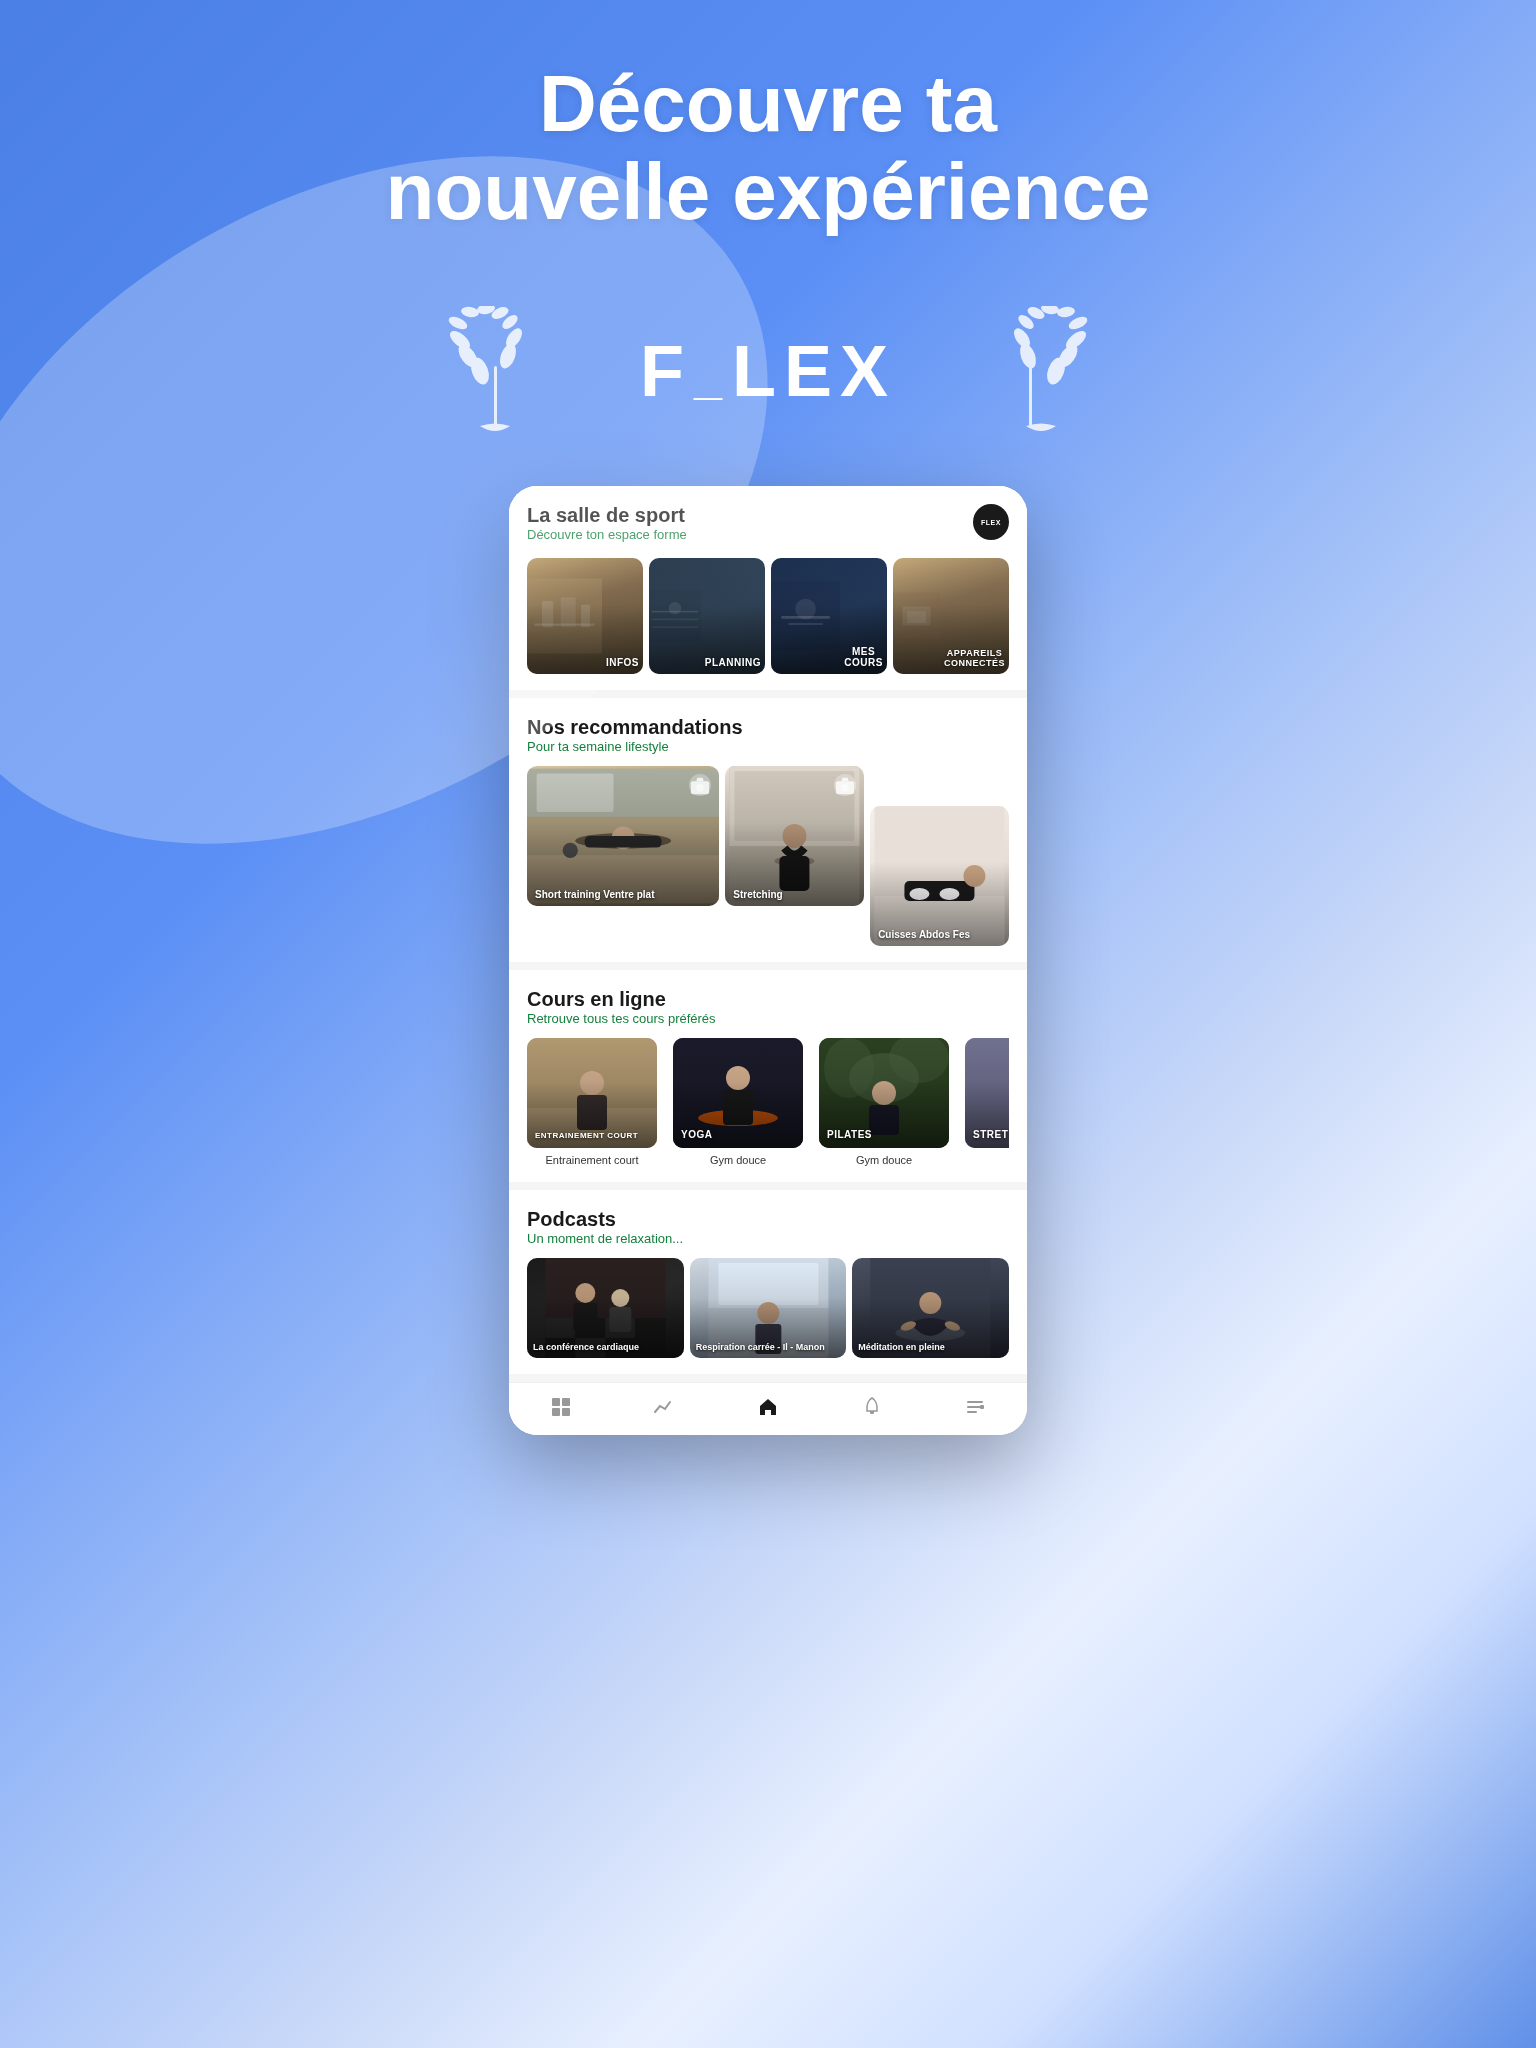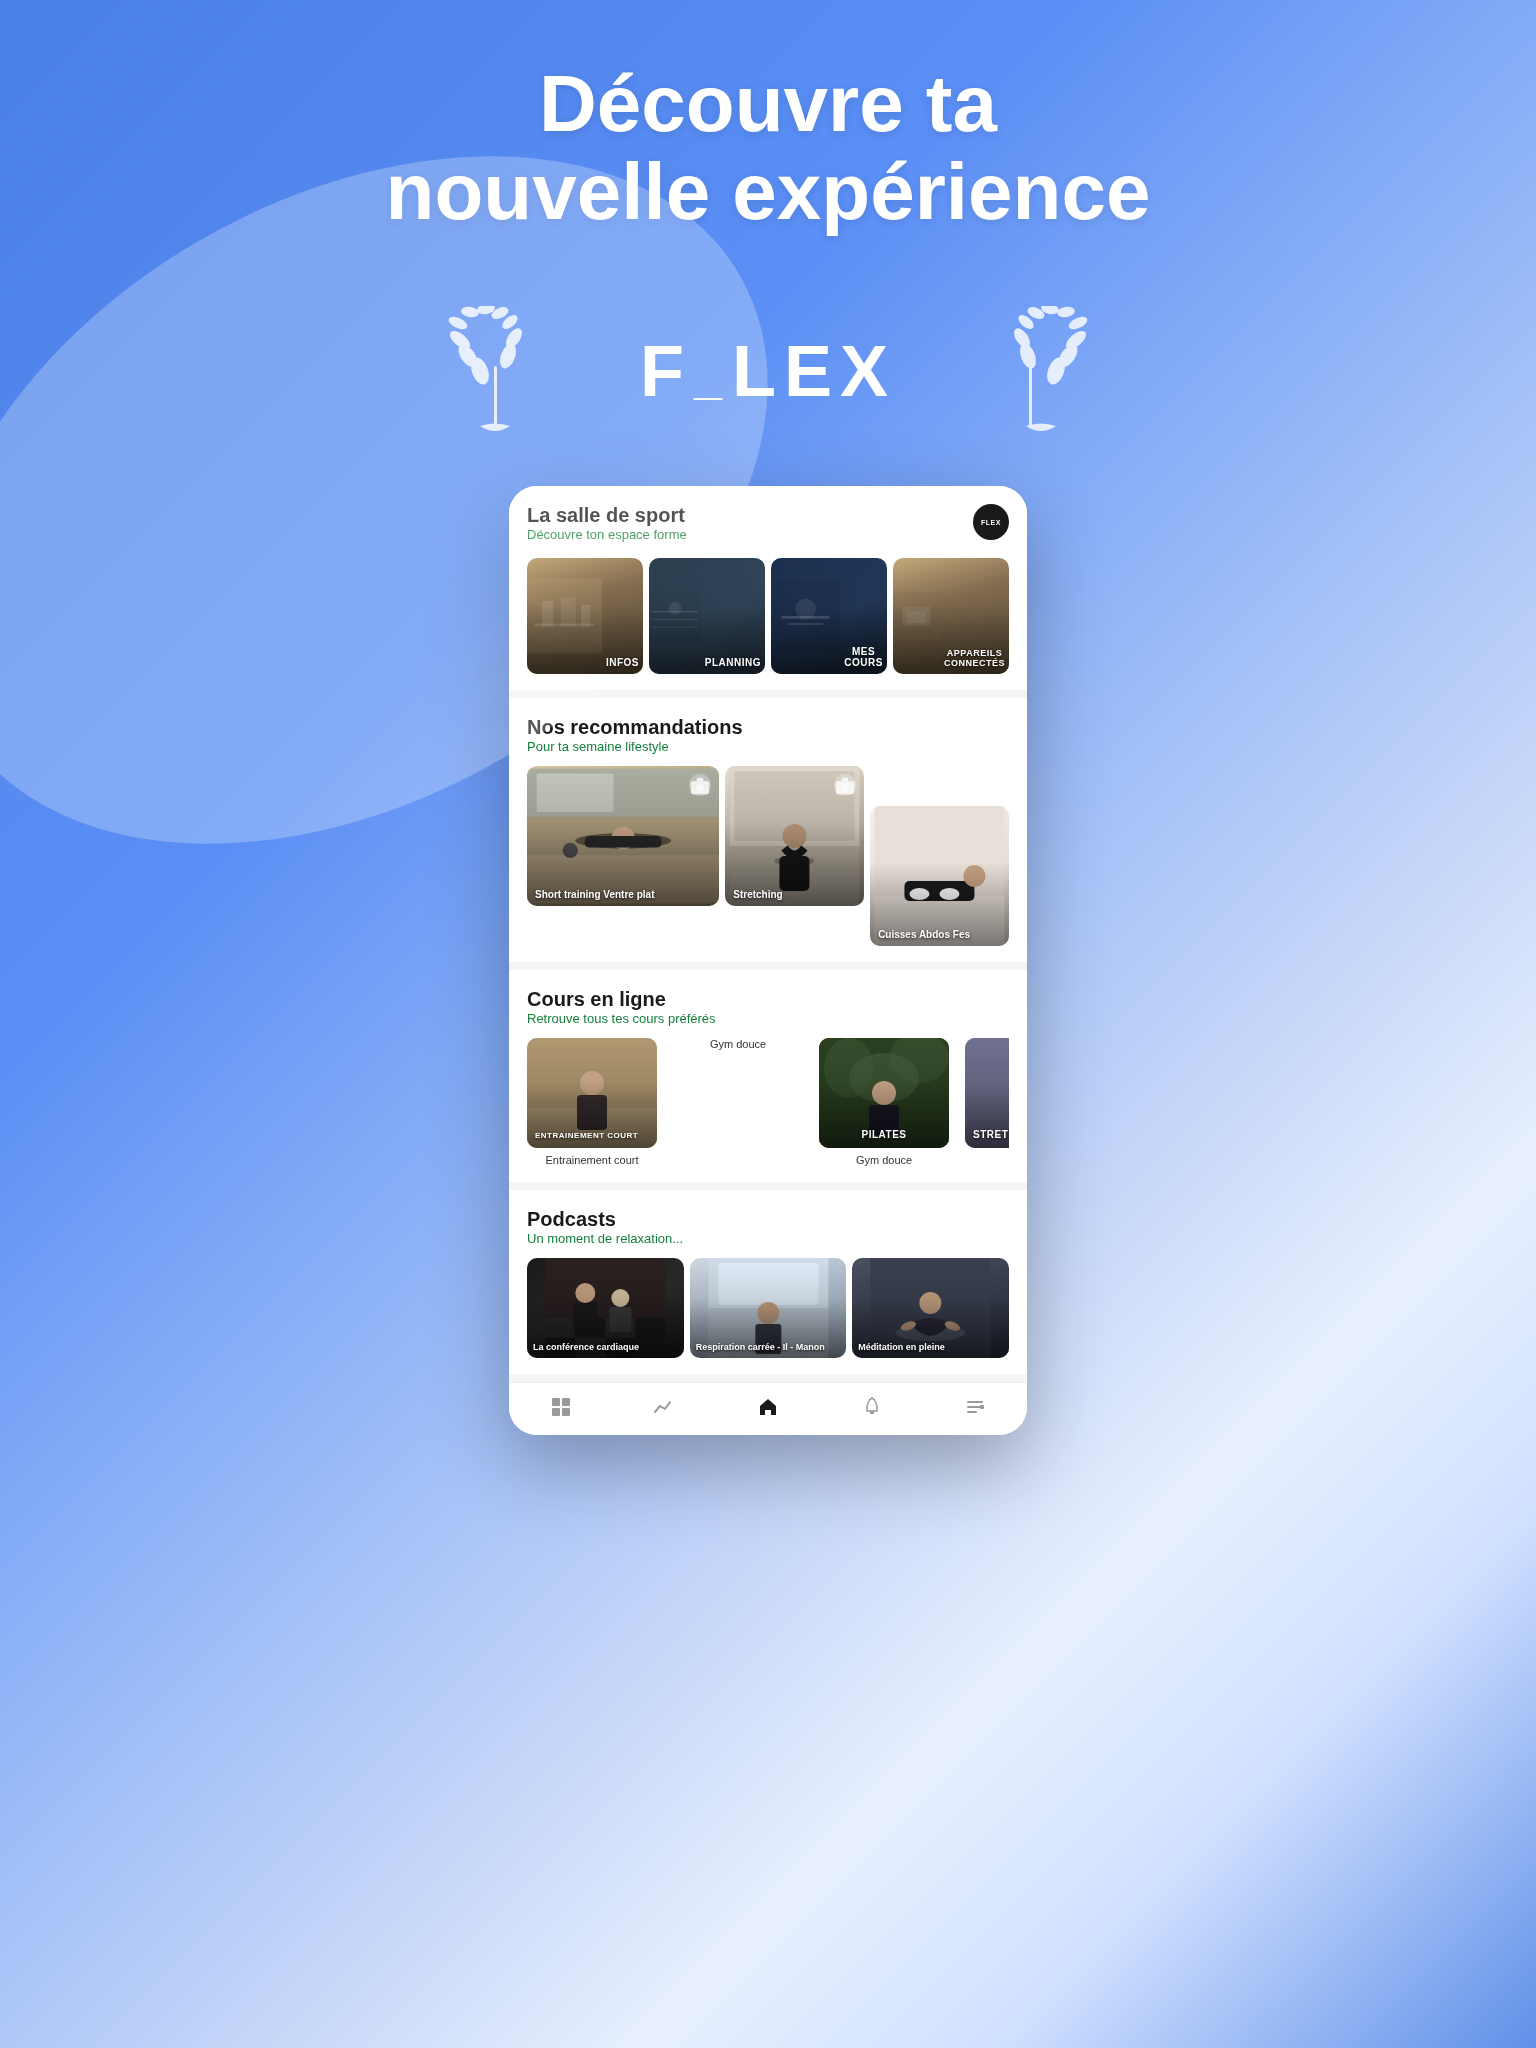--- a/index.html
+++ b/index.html
@@ -346,21 +346,20 @@
 
     
     .cours-bg-1 {
       background: linear-gradient(160deg, #c0a880 0%, #a09070 50%, #808060 100%);
     }
     .cours-bg-2 {
       background: linear-gradient(160deg, #2a2a3a 0%, #1a1a2a 50%, #0a0a1a 100%);
     }
     .cours-bg-3 {
       background: linear-gradient(160deg, #2a3020 0%, #3a4020 50%, #4a5030 100%);
-      text-align: center;
     }
     .cours-bg-4 {
       background: linear-gradient(160deg, #8080a0 0%, #6060a0 50%, #5050a0 100%);
     }
 
     
     .podcast-bg-1 {
       background: linear-gradient(160deg, #1a1a1a 0%, #2a2a2a 50%, #1a1a1a 100%);
     }
     .podcast-bg-2 {
@@ -595,20 +594,32 @@
                 <circle cx="65" cy="45" r="12" fill="#d4b090"></circle>
                 <rect x="50" y="57" width="30" height="35" rx="4" fill="#3a3030"></rect>
               </svg>
               <div class="tile-overlay"></div>
               <div class="cours-card-label" style="font-size:8px; font-weight:800;">ENTRAINEMENT COURT</div>
             </div>
             <div class="cours-title">Entrainement court</div>
           </div>
 
           <div class="cours-item">
+            <div class="cours-card cours-bg-2">
+              <svg viewBox="0 0 130 110" xmlns="http://www.w3.org/2000/svg">
+                <rect width="130" height="110" fill="#1a1a2a"></rect>
+
+                <ellipse cx="65" cy="80" rx="40" ry="8" fill="#ff6600" opacity="0.8"></ellipse>
+
+                <circle cx="65" cy="40" r="12" fill="#d4b090"></circle>
+                <rect x="50" y="52" width="30" height="35" rx="4" fill="#1a1a1a"></rect>
+              </svg>
+              <div class="tile-overlay"></div>
+              <div class="cours-card-label" style="font-size:10px; font-weight:800;">YOGA</div>
+            </div>
             <div class="cours-title">Gym douce</div>
           </div>
 
           <div class="cours-item">
             <div class="cours-card cours-bg-3">
               <svg viewBox="0 0 130 110" xmlns="http://www.w3.org/2000/svg">
                 <rect width="130" height="110" fill="#2a4020"></rect>
 
                 <ellipse cx="30" cy="30" rx="25" ry="30" fill="#3a5030" opacity="0.8"></ellipse>
                 <ellipse cx="100" cy="20" rx="30" ry="25" fill="#3a5030" opacity="0.8"></ellipse>

